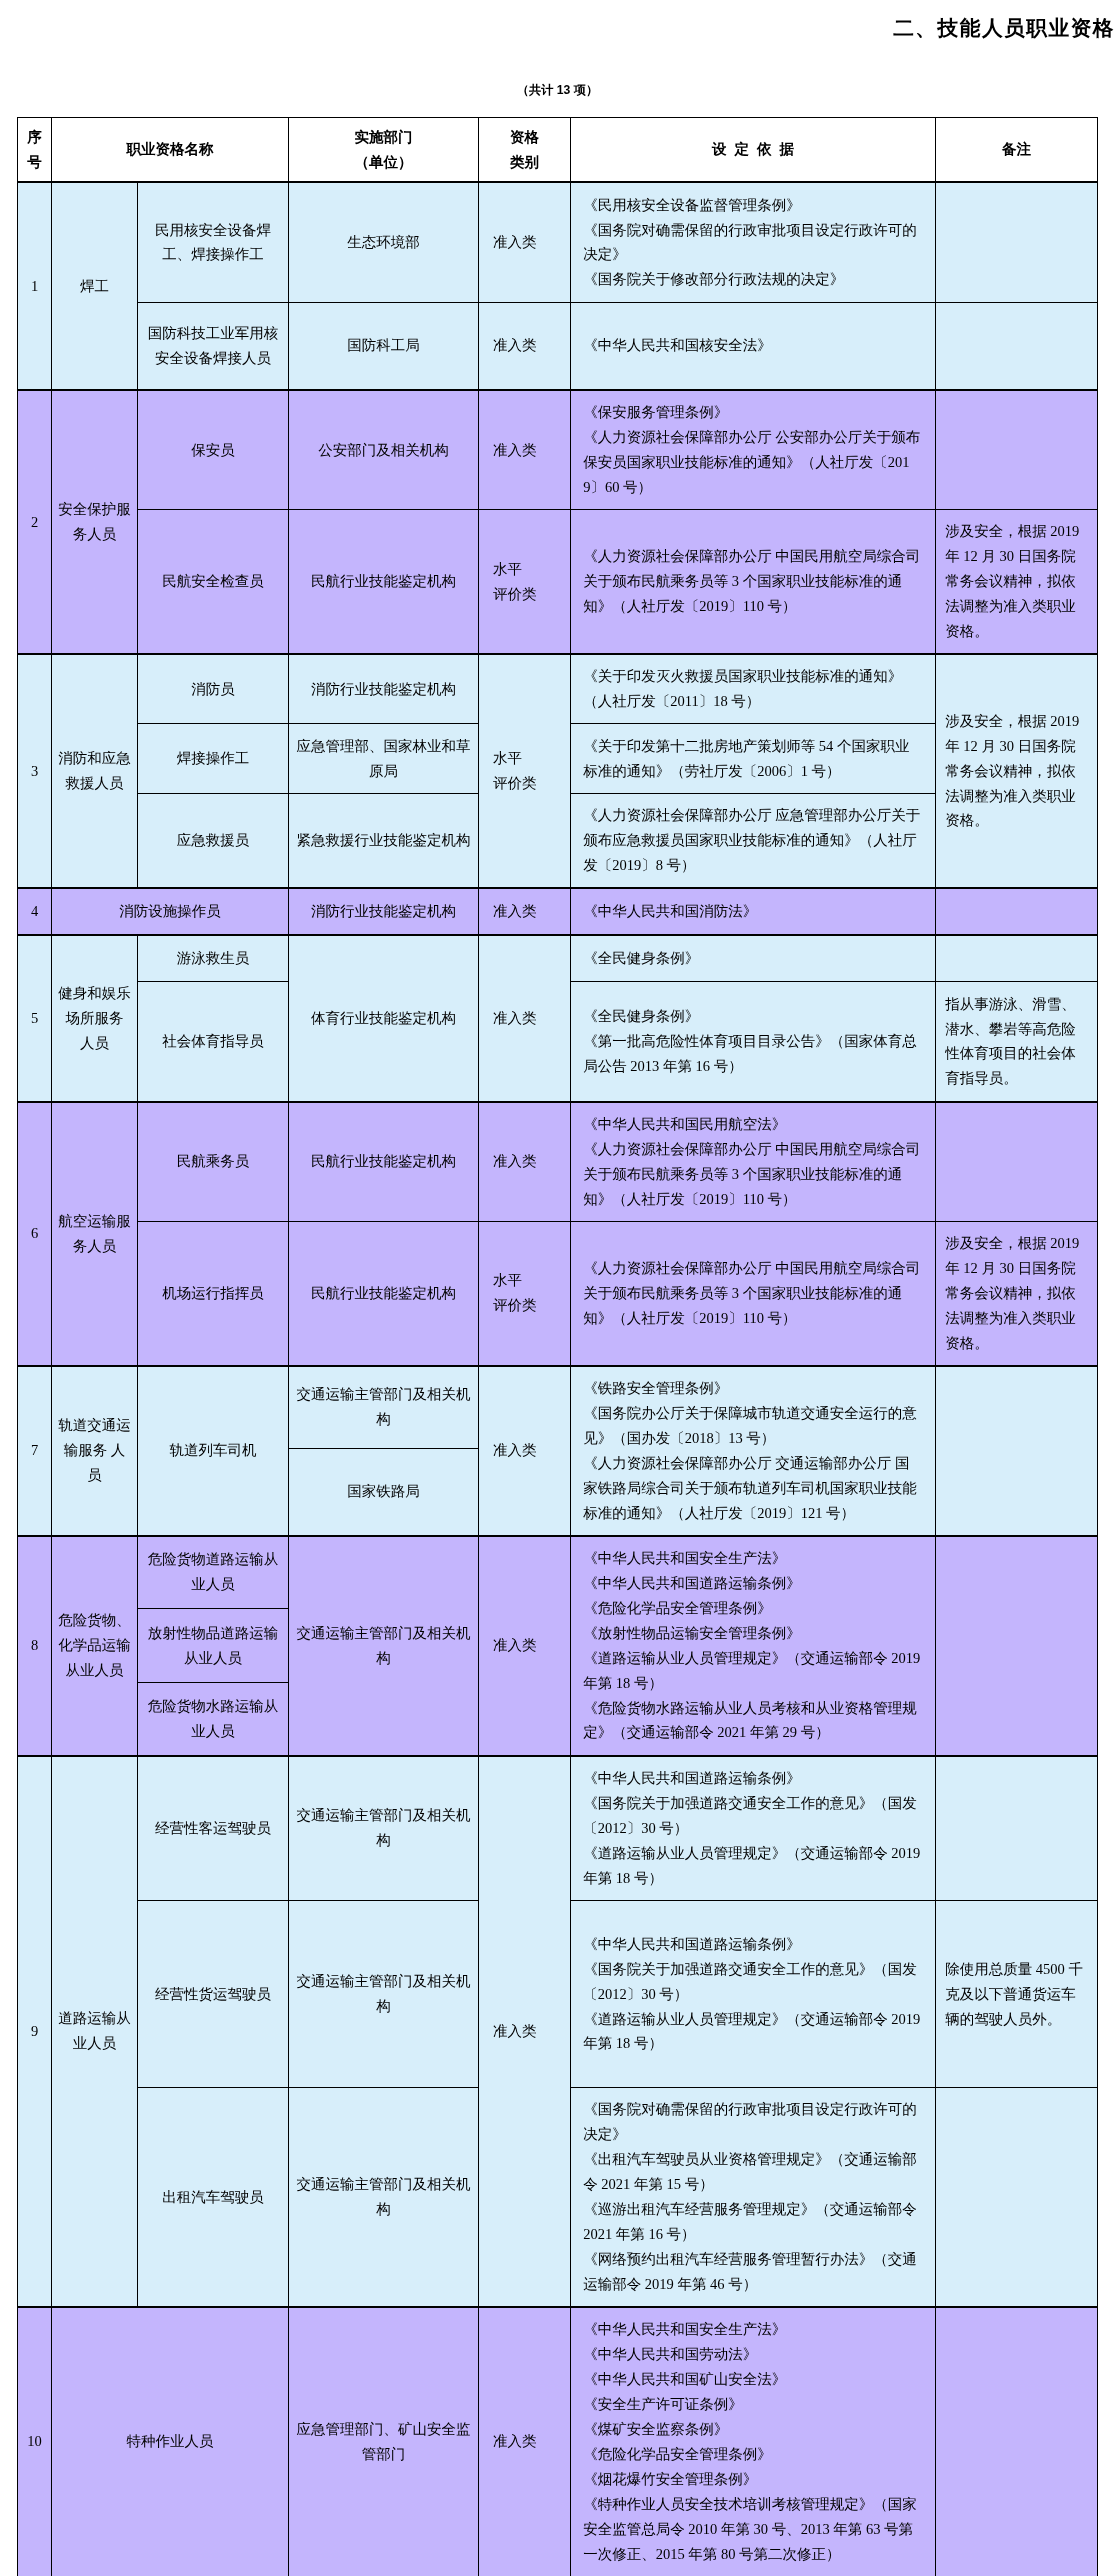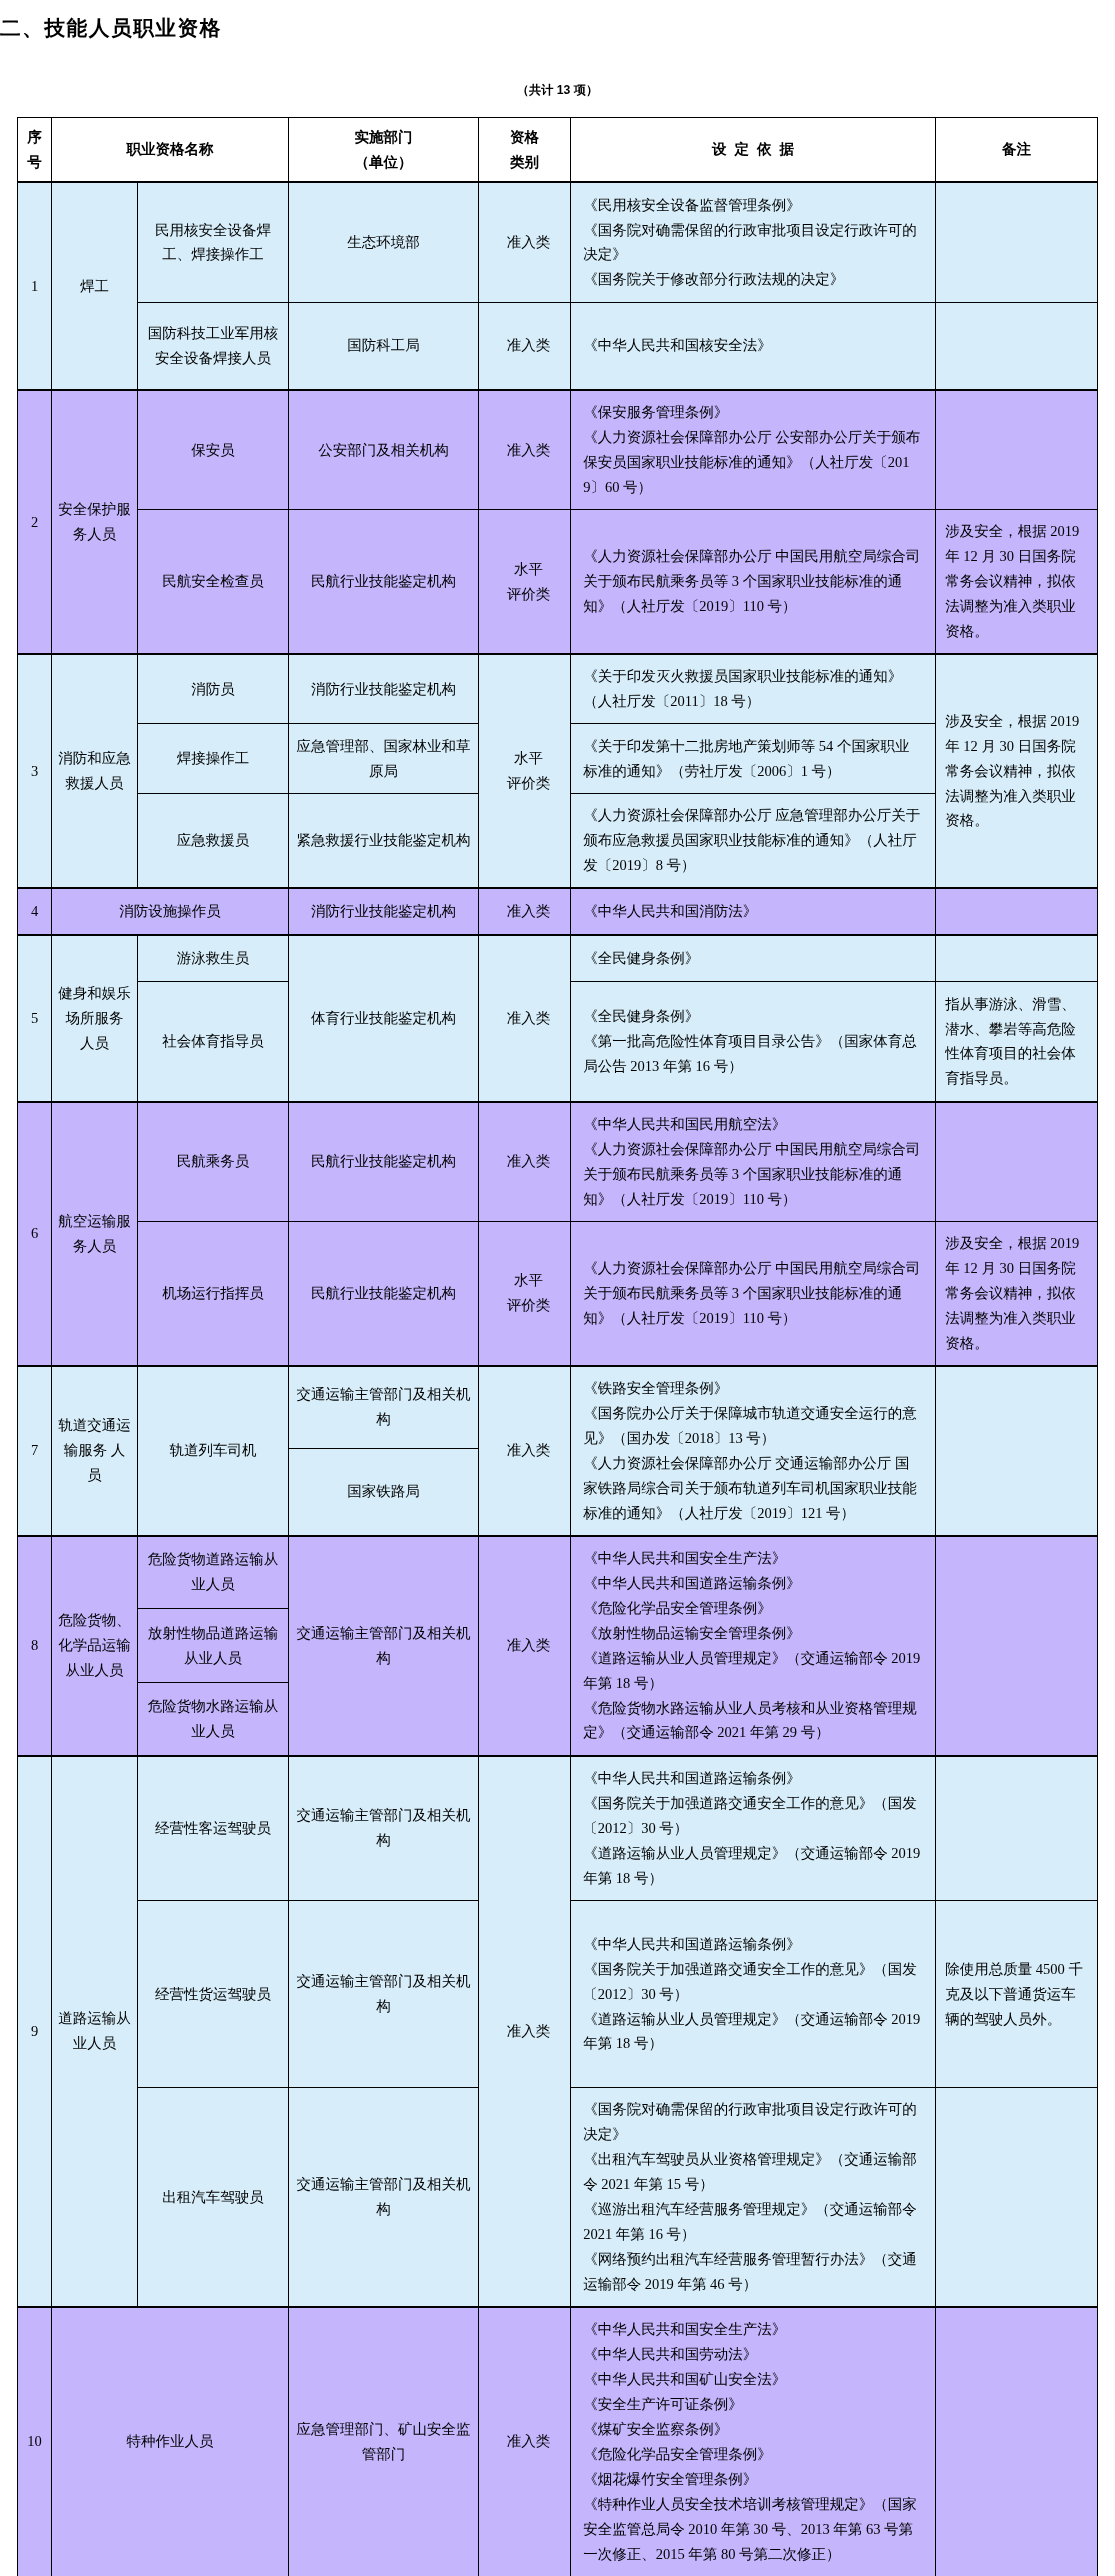--- a/index.html
+++ b/index.html
@@ -2,21 +2,21 @@
 <html style="font-size:12.2px"><head>
 <meta charset="utf-8">
 <style>
   html,body{margin:0;padding:0;background:#ffffff;}
   body{
     width:1115px;
     font-family:"Liberation Serif","DejaVu Serif",serif;
     color:#000;
   }
   .doc-title{
-    text-align:left;
+    text-align:right;
     font-family:"Liberation Sans","DejaVu Sans",sans-serif;
     font-weight:bold;
     font-size:20.7px;
     letter-spacing:1.5px;
     padding-top:13.8px;
   }
   .doc-subtitle{
     text-align:center;
     font-family:"Liberation Sans","DejaVu Sans",sans-serif;
     font-weight:bold;
@@ -41,21 +41,21 @@
     font-family:"Liberation Sans","DejaVu Sans",sans-serif;
     font-weight:bold;
     text-align:center;
     white-space:pre-wrap;
     height:57px;
     border-bottom:1.5px solid #000;
     padding:3.1px 1.5px;
   }
   .qual td{padding:6.1px 6.1px;}
   td.c{text-align:center;}
-  td.cat{text-align:center;white-space:pre-line;padding-left:14px;}
+  td.cat{white-space:pre-line;padding-left:14px;}
   td.basis{text-align:left;padding:9.2px 12.2px;}
   td.rt{text-align:left;padding:9.2px 9.2px;}
   tr.blue td{background:#d7eefa;}
   tr.white td{background:#c4b5fd;}
   tr.gs td{border-top:2.3px solid #000;}
   .basis-line{margin:0;}
 </style>
 </head>
 <body>
 

